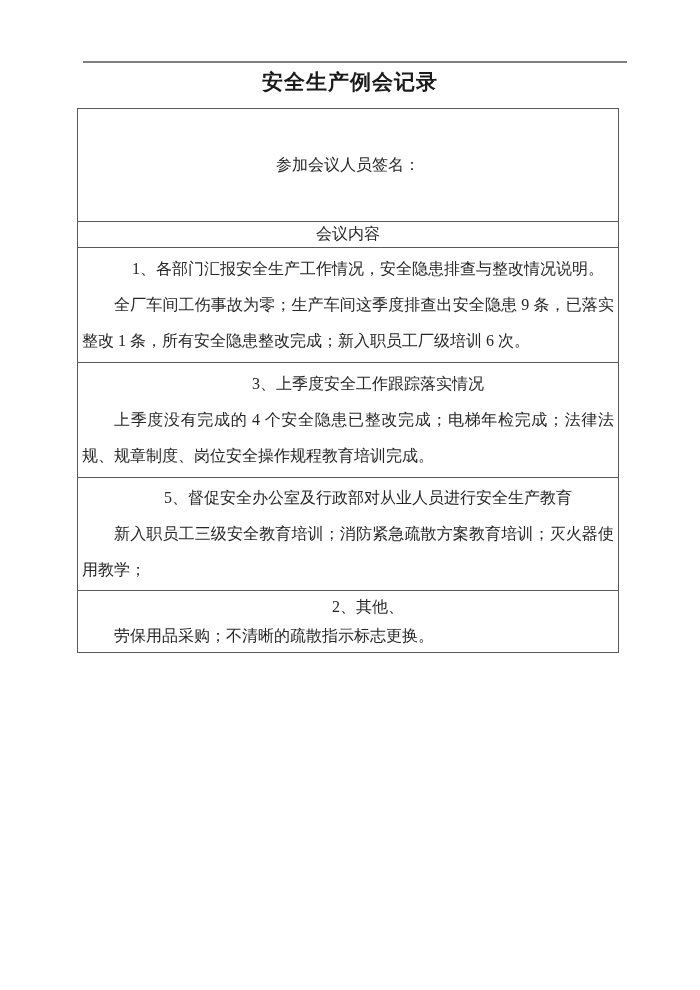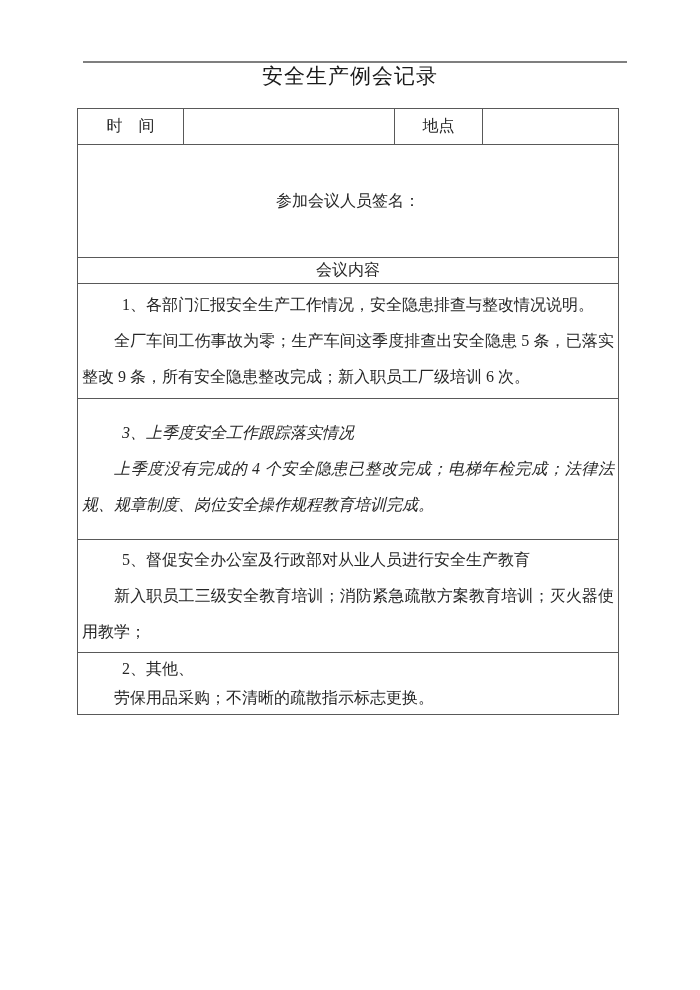--- a/index.html
+++ b/index.html
@@ -10,22 +10,22 @@
     color:#262626;
   }
   .page { position:absolute; inset:0; background:#ffffff; }
 
   .header-rule {
     position:absolute; left:83px; top:61px; width:544px; height:2px;
     background:#7f7f7f;
   }
 
   .doc-title {
-    position:absolute; top:62px; left:0; width:700px;
-    text-align:center; font-size:21px; font-weight:normal;
+    position:absolute; top:68px; left:0; width:700px;
+    text-align:center; font-size:21px; font-weight:bold;
     letter-spacing:1px; color:#1a1a1a;
   }
 
   table.record {
     position:absolute; left:77px; top:108px; width:541px;
     border-collapse:collapse; table-layout:fixed;
     font-size:16px; color:#262626;
   }
   table.record td {
     border:1px solid #595959;
@@ -46,27 +46,27 @@
     border-top:2px solid #4d4d4d;
     border-bottom:2px solid #4d4d4d;
   }
 
   td.section-cell {
     vertical-align:top;
     padding:3px 4px 3px 5px;
     line-height:36px;
   }
   tr.sec-1 { height:115px; }
-  tr.sec-2 { height:141px;font-style:italic; }
+  tr.sec-2 { height:115px; }
   tr.sec-3 { height:113px; }
   tr.sec-4 { height:112px; }
   tr.sec-5 { height:62px; }
   tr.sec-5 td.section-cell { line-height:29px; padding-top:1px; }
 
-  .sec-heading { text-align:left;margin-left:40px; }
+  .sec-heading { text-align:center;margin-left:40px; }
   .sec-body {
     text-indent:2em;
     text-align:justify;
   }
 </style>
 </head>
 <body>
 
 <div class="page">
 
@@ -76,41 +76,35 @@
 
   <table class="record">
     <colgroup>
       <col style="width:106px">
       <col style="width:211px">
       <col style="width:88px">
       <col style="width:136px">
     </colgroup>
 
     <tbody>
-        <tr class="r-info">
-      <td class="lbl">时　间</td>
-      <td class="val"></td>
-      <td class="lbl">地点</td>
-      <td class="val"></td>
-    </tr>
 
 
 
     <tr class="r-sign">
       <td class="sign-cell" colspan="4">参加会议人员签名：</td>
     </tr>
 
     <tr class="r-content-head">
       <td class="content-head-cell" colspan="4">会议内容</td>
     </tr>
 
     <tr class="sec-1">
       <td class="section-cell" colspan="4">
         <div class="sec-heading">1、各部门汇报安全生产工作情况，安全隐患排查与整改情况说明。</div>
-        <div class="sec-body">全厂车间工伤事故为零；生产车间这季度排查出安全隐患 5 条，已落实整改 9 条，所有安全隐患整改完成；新入职员工厂级培训 6 次。</div>
+        <div class="sec-body">全厂车间工伤事故为零；生产车间这季度排查出安全隐患 9 条，已落实整改 1 条，所有安全隐患整改完成；新入职员工厂级培训 6 次。</div>
       </td>
     </tr>
 
     <tr class="sec-2">
       <td class="section-cell" colspan="4">
         <div class="sec-heading">3、上季度安全工作跟踪落实情况</div>
         <div class="sec-body">上季度没有完成的 4 个安全隐患已整改完成；电梯年检完成；法律法规、规章制度、岗位安全操作规程教育培训完成。</div>
       </td>
     </tr>
 

